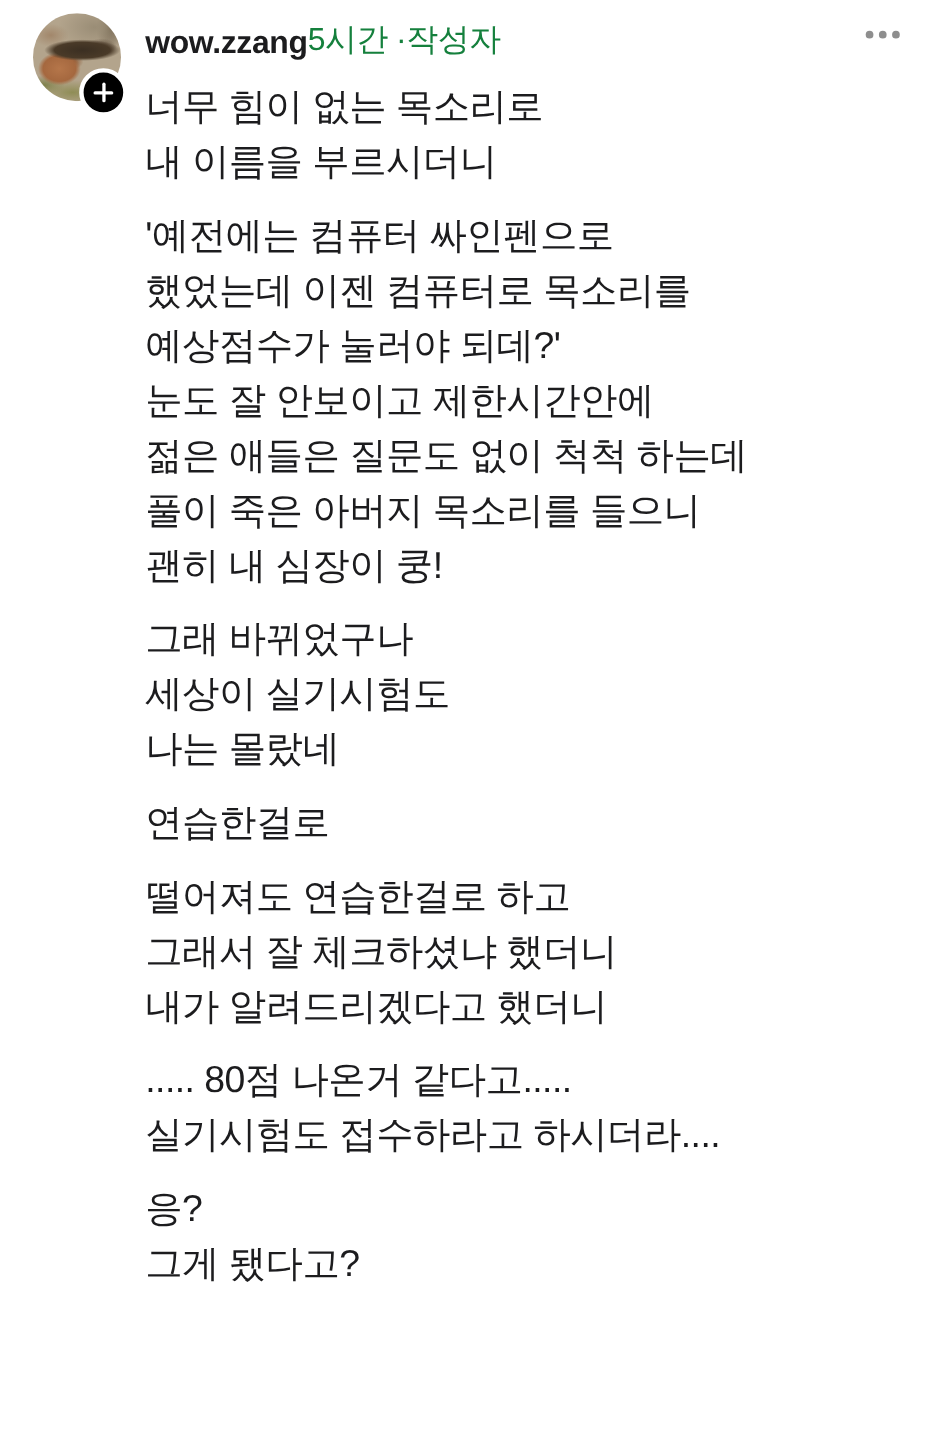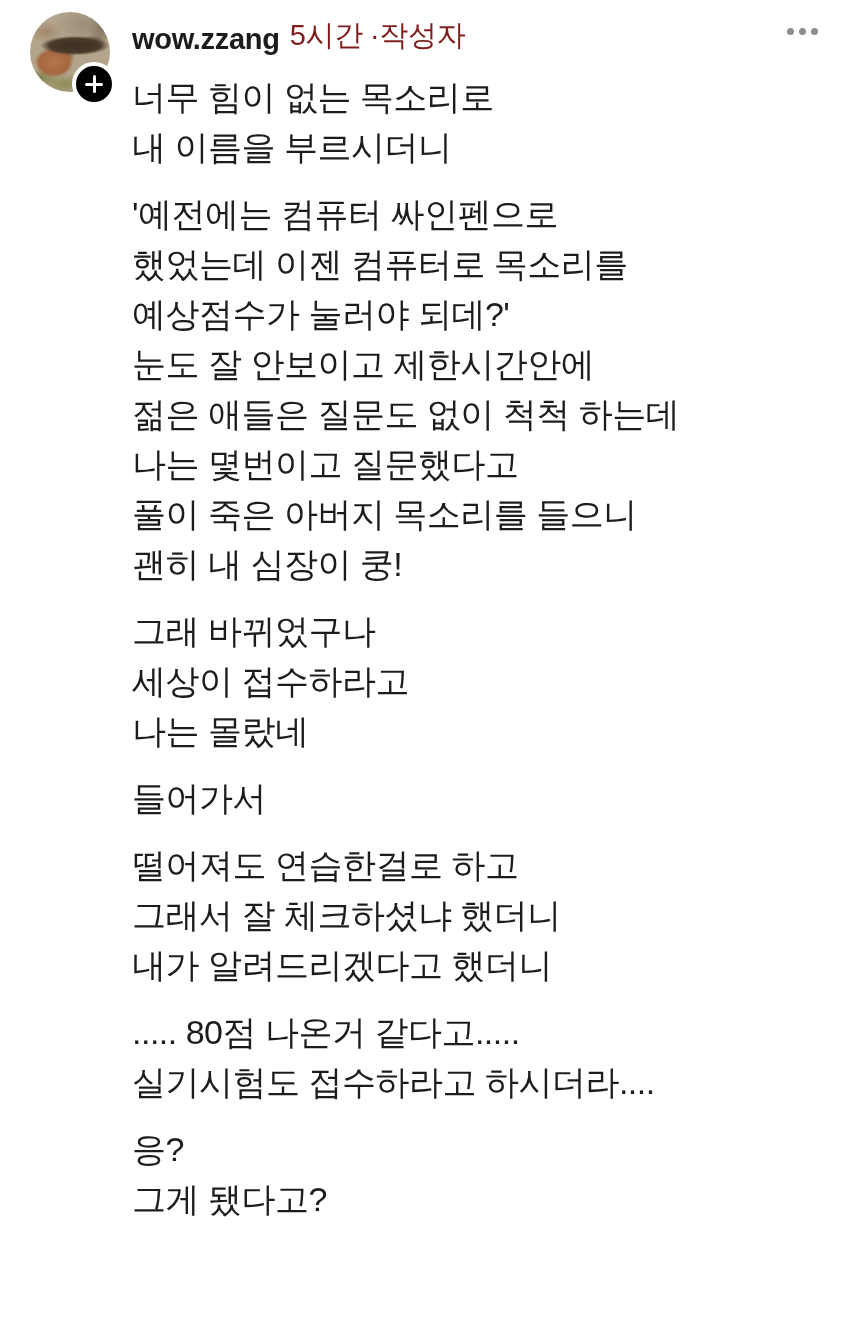--- a/index.html
+++ b/index.html
@@ -70,24 +70,23 @@
     white-space: nowrap;
   }
   .username {
     font-size: 29px;
     font-weight: 700;
     color: #1c1c1e;
     letter-spacing: -0.3px;
     cursor: pointer;
   }
   .post-meta {
-    margin-left: 10px;
     font-size: 29px;
     font-weight: 400;
-    color: #7f1d1d;
+    color: #15803d;
     letter-spacing: -0.3px;
   }
   .post-meta span { margin-right: 0; }
   .meta-sep { margin: 0 7px; }
 
   
   .more-button {
     position: absolute;
     right: 34px;
     top: 22px;
@@ -150,33 +149,32 @@
     <div class="line">너무 힘이 없는 목소리로</div>
     <div class="line">내 이름을 부르시더니</div>
   <p></p>
   <p>
     </p>
     <div class="line">'예전에는 컴퓨터 싸인펜으로</div>
     <div class="line">했었는데 이젠 컴퓨터로 목소리를</div>
     <div class="line">예상점수가 눌러야 되데?'</div>
     <div class="line">눈도 잘 안보이고 제한시간안에</div>
     <div class="line">젊은 애들은 질문도 없이 척척 하는데</div>
-    <div class="line">나는 몇번이고 질문했다고</div>
     <div class="line">풀이 죽은 아버지 목소리를 들으니</div>
     <div class="line">괜히 내 심장이 쿵!</div>
   <p></p>
   <p>
     </p>
     <div class="line">그래 바뀌었구나</div>
-    <div class="line">세상이 접수하라고</div>
+    <div class="line">세상이 실기시험도</div>
     <div class="line">나는 몰랐네</div>
   <p></p>
   <p>
     </p>
-    <div class="line">들어가서</div>
+    <div class="line">연습한걸로</div>
   <p></p>
   <p>
     </p>
     <div class="line">떨어져도 연습한걸로 하고</div>
     <div class="line">그래서 잘 체크하셨냐 했더니</div>
     <div class="line">내가 알려드리겠다고 했더니</div>
   <p></p>
   <p>
     </p>
     <div class="line">..... 80점 나온거 같다고.....</div>

